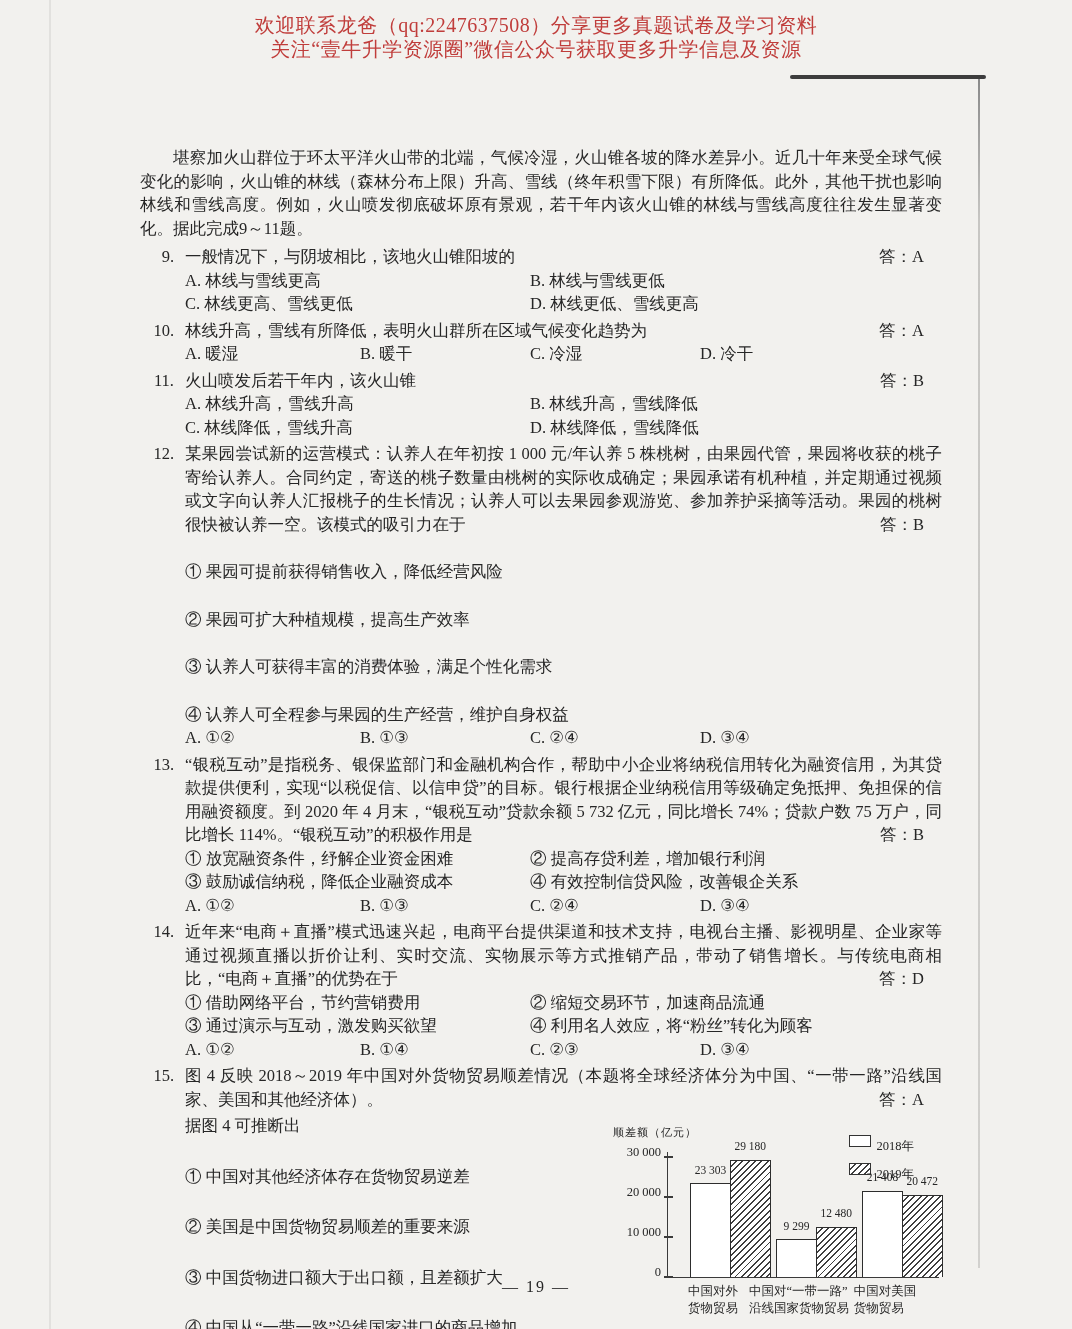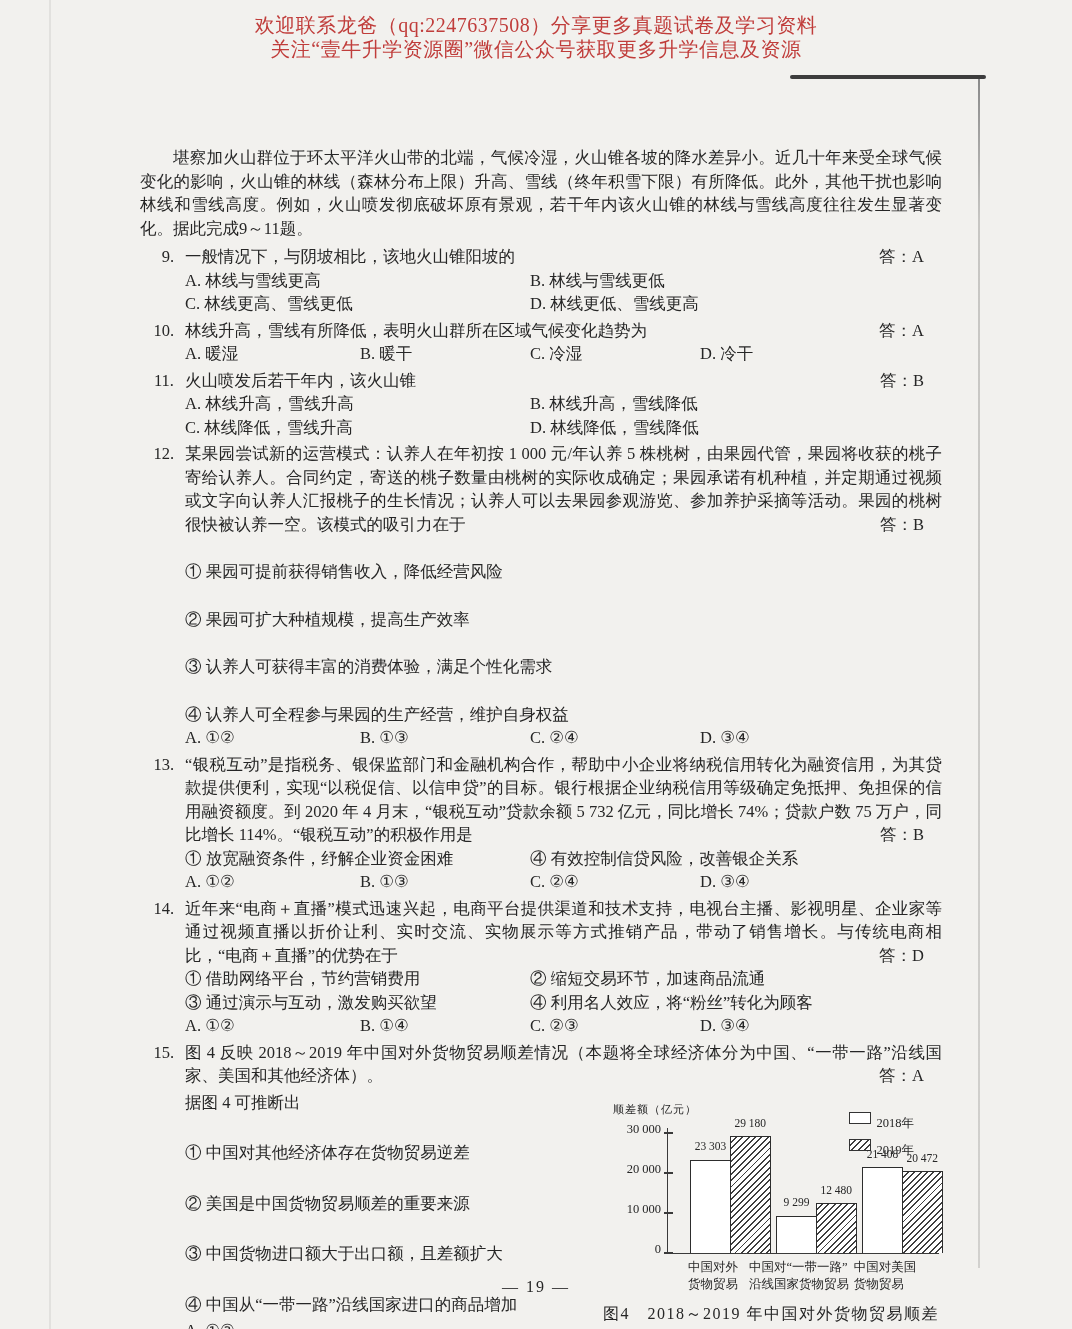--- a/index.html
+++ b/index.html
@@ -127,20 +127,22 @@
         <span>C. ②④</span>
         <span>D. ③④</span>
       </div>
     </div>
 
     <div class="q">
       <span class="q-num">13.</span>
       <div class="stem"><span>“银税互动”是指税务、银保监部门和金融机构合作，帮助中小企业将纳税信用转化为融资信用，为其贷款提供便利，实现“以税促信、以信申贷”的目标。银行根据企业纳税信用等级确定免抵押、免担保的信用融资额度。到 2020 年 4 月末，“银税互动”贷款余额 5 732 亿元，同比增长 74%；贷款户数 75 万户，同比增长 114%。“银税互动”的积极作用是</span><span class="answer">答：B</span></div>
       <div class="stmt-2col">
         <span>① 放宽融资条件，纾解企业资金困难</span>
+        <span>② 提高存贷利差，增加银行利润</span>
+        <span>③ 鼓励诚信纳税，降低企业融资成本</span>
         <span>④ 有效控制信贷风险，改善银企关系</span>
       </div>
       <div class="opts-4col">
         <span>A. ①②</span>
         <span>B. ①③</span>
         <span>C. ②④</span>
         <span>D. ③④</span>
       </div>
     </div>
 

